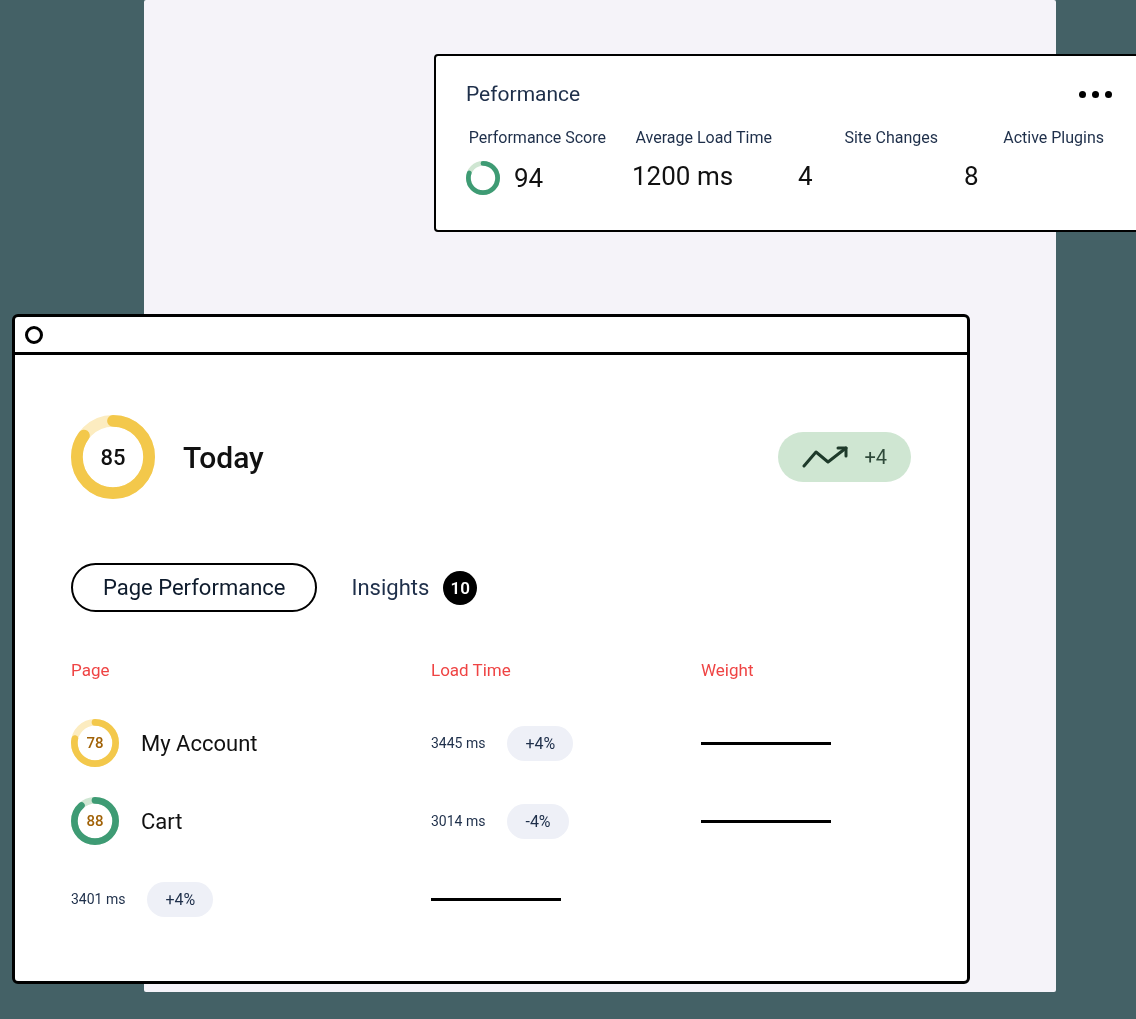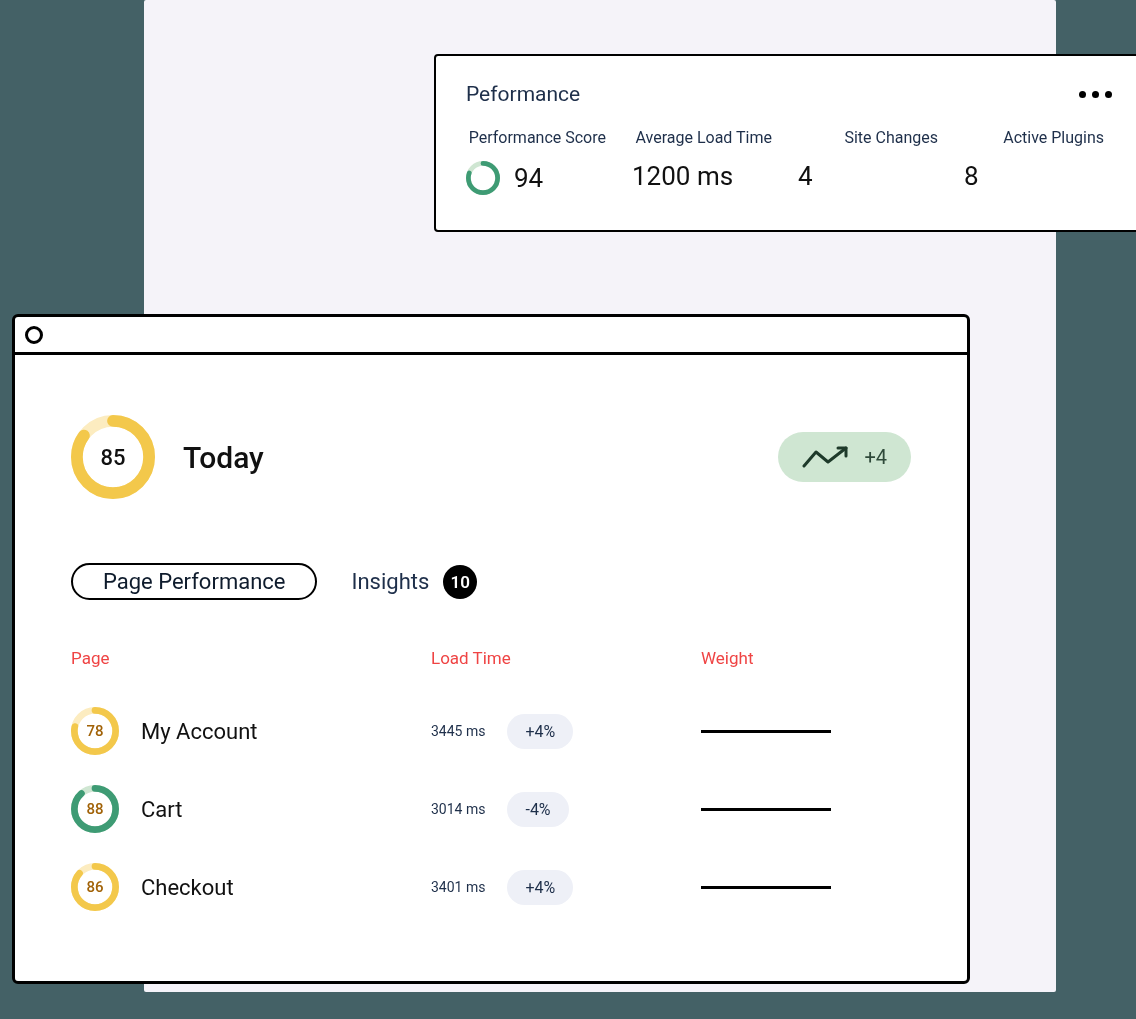--- a/index.html
+++ b/index.html
@@ -154,21 +154,21 @@
 
   .tabs-row {
     display: flex;
     align-items: center;
     gap: 34px;
     margin-bottom: 48px;
   }
   .tab-pill {
     border: 2.5px solid #000;
     border-radius: 999px;
-    padding: 4px 30px;
+    padding: 10px 30px;
     font-size: 22px;
     font-weight: 400;
     background: #fff;
     cursor: pointer;
   }
   .tab-insights {
     display: flex;
     align-items: center;
     gap: 14px;
     font-size: 22px;
@@ -356,27 +356,20 @@
             </div>
             <div class="cell-load">
               <div class="load-value">3014 ms</div>
               <div class="delta-pill">-4%</div>
             </div>
             <div class="cell-weight">
               <div class="weight-line"></div>
             </div>
           </div>
           <div class="table-row">
-            <div class="cell-page">
-              <div class="small-ring"><svg width="48" height="48" viewBox="0 0 48 48">
-                  <circle cx="24" cy="24" r="20.64" fill="none" stroke="#fcecc0" stroke-width="6.720000000000001"></circle>
-                  <circle cx="24" cy="24" r="20.64" fill="none" stroke="#f3c84b" stroke-width="6.720000000000001" stroke-dasharray="129.68494474018667" stroke-dashoffset="18.155892263626136" stroke-linecap="round"></circle>
-                </svg><div class="ring-label">86</div></div>
-              <div class="page-name">Checkout</div>
-            </div>
             <div class="cell-load">
               <div class="load-value">3401 ms</div>
               <div class="delta-pill">+4%</div>
             </div>
             <div class="cell-weight">
               <div class="weight-line"></div>
             </div>
           </div>
         </div>
     </div>

